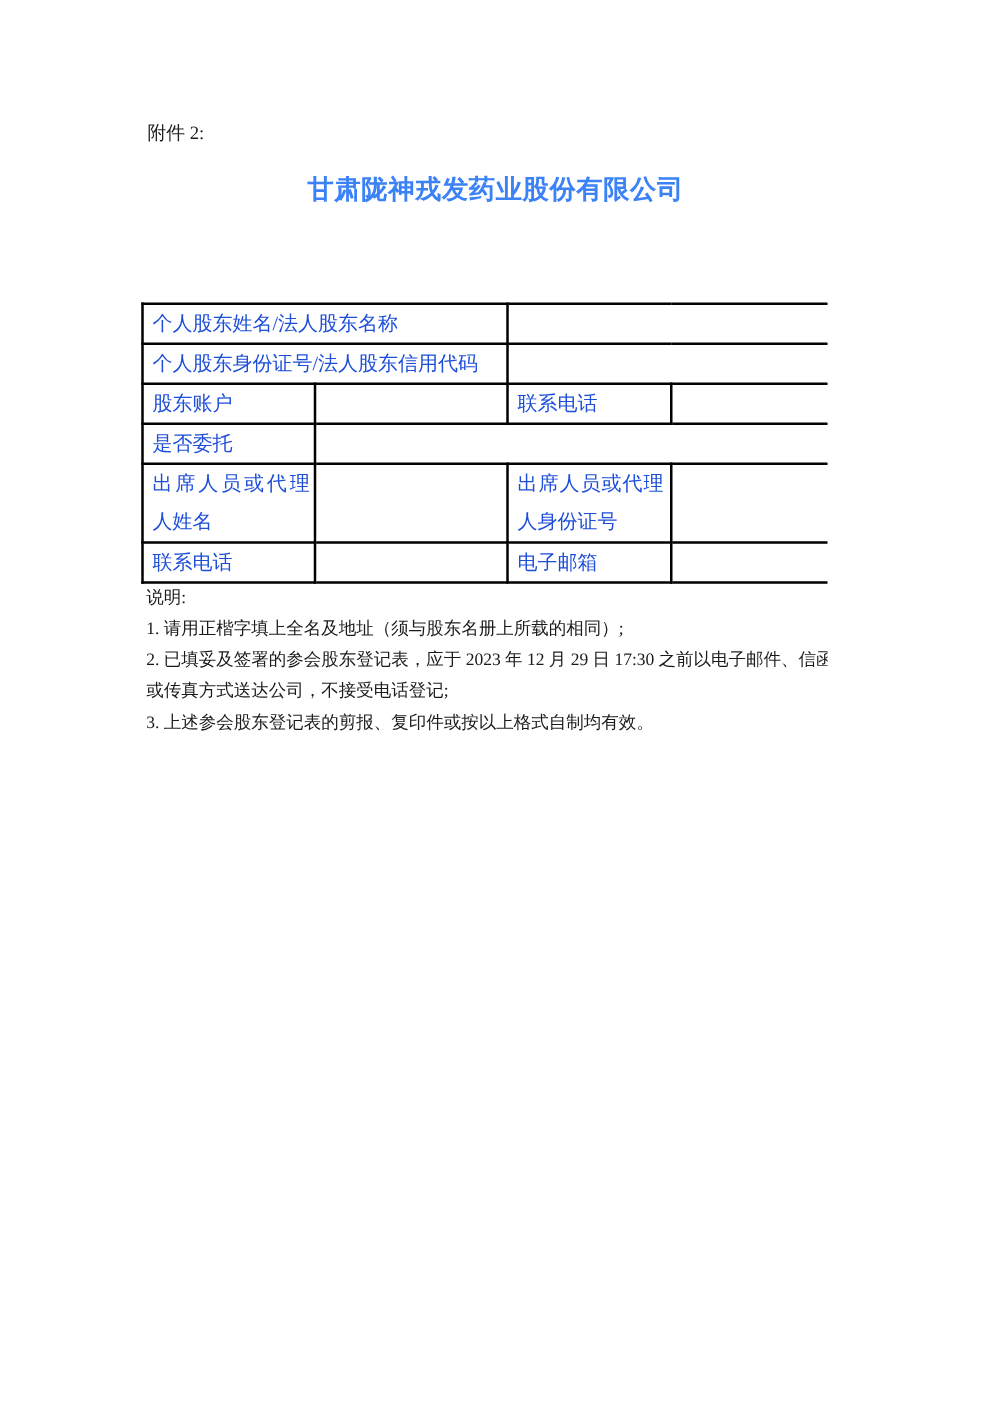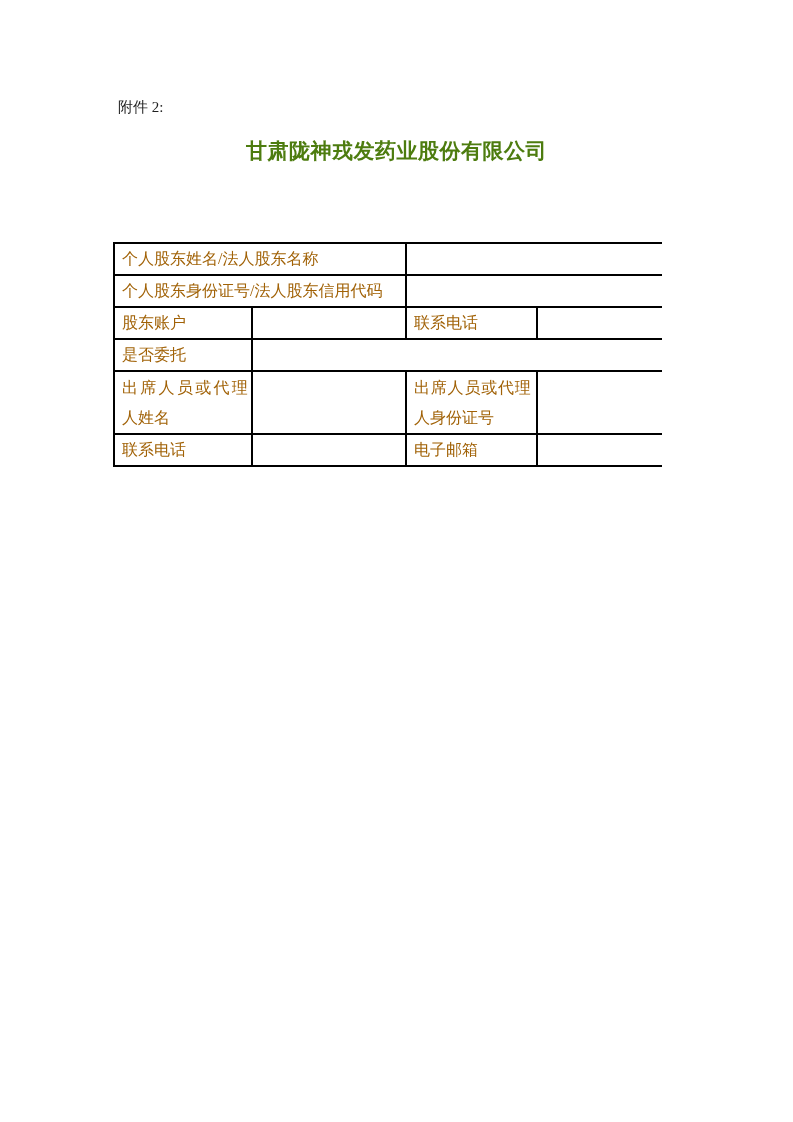--- a/index.html
+++ b/index.html
@@ -23,40 +23,40 @@
     line-height: 18px;
     color: #1f1f1f;
   }
   .doc-title {
     position: absolute;
     left: 0;
     width: 793px;
     text-align: center;
     font-size: 21px;
     font-weight: bold;
-    color: #4d7c0f;
+    color: #3b82f6;
     letter-spacing: 0.5px;
   }
   .doc-title.line1 { top: 137px; }
   .doc-title.line2 { top: 176px; }
 
   .form-table-wrap {
     position: absolute;
     left: 113px;
     top: 242px;
   }
   table.form-table {
     border-collapse: collapse;
     table-layout: fixed;
     width: 573px;
   }
   table.form-table td {
     border: 2px solid #000000;
     font-size: 16px;
-    color: #a16207;
+    color: #1d4ed8;
     padding: 0 0 0 7px;
     vertical-align: middle;
     overflow: hidden;
   }
   tr.row-std { height: 32px; }
   tr.row-tall { height: 63px; }
   td.blank { padding: 0; }
   .two-line { line-height: 30px; }
   .ls-wide { letter-spacing: 2.3px; white-space: nowrap; }
   .ls-narrow { letter-spacing: 0.8px; white-space: nowrap; }
@@ -124,14 +124,21 @@
         <tr class="row-std">
           <td>联系电话</td>
           <td class="blank"></td>
           <td>电子邮箱</td>
           <td class="blank"></td>
         </tr>
       </tbody>
     </table>
   </div>
 
+  <div class="notes">
+    <div>说明:</div>
+    <div>1. 请用正楷字填上全名及地址（须与股东名册上所载的相同）;</div>
+    <div>2. 已填妥及签署的参会股东登记表，应于 2023 年 12 月 29 日 17:30 之前以电子邮件、信函</div>
+    <div>或传真方式送达公司，不接受电话登记;</div>
+    <div>3. 上述参会股东登记表的剪报、复印件或按以上格式自制均有效。</div>
+  </div>
 
 </div>
 
 </body></html>

